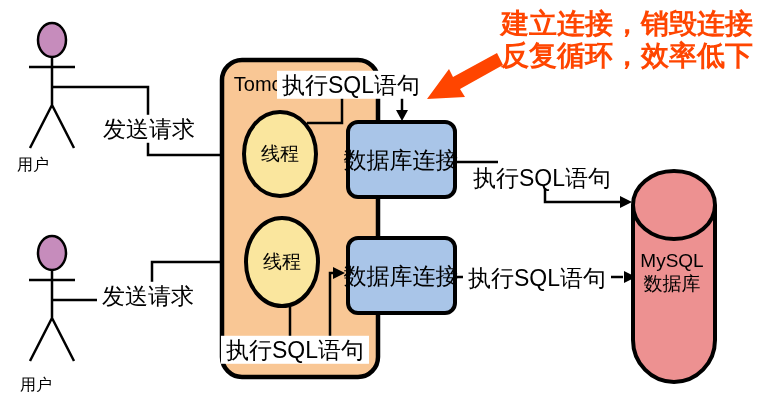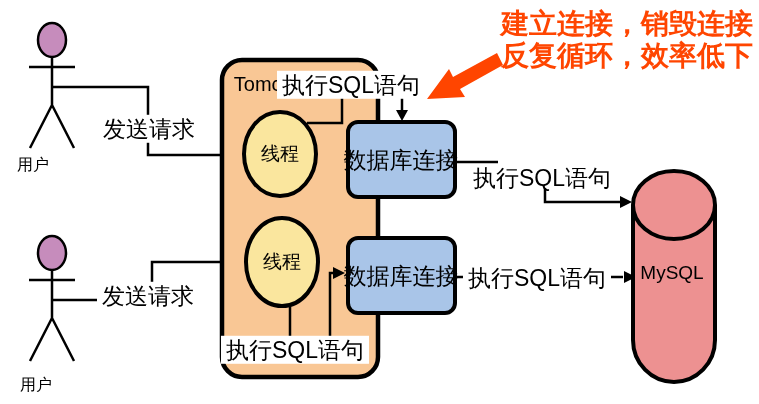--- a/index.html
+++ b/index.html
@@ -107,20 +107,21 @@
   <div class="lbl wbg" style="left:148px;top:296px;">发送请求</div>
 
   <div class="lbl actor-lbl" style="left:33px;top:165px;">用户</div>
   <div class="lbl actor-lbl" style="left:36px;top:385px;">用户</div>
 
   <div class="lbl" style="left:542px;top:178px;">执行SQL语句</div>
   <div class="lbl wbg" style="left:537px;top:278px;">执行SQL语句</div>
 
   <div class="lbl mysql-lbl" style="left:672px;top:272px;">
     <div>MySQL</div>
+    <div>数据库</div>
   </div>
 
   <div class="annotation">
     <div>建立连接，销毁连接</div>
     <div>反复循环，效率低下</div>
   </div>
 
 </div>
 
 </body></html>

